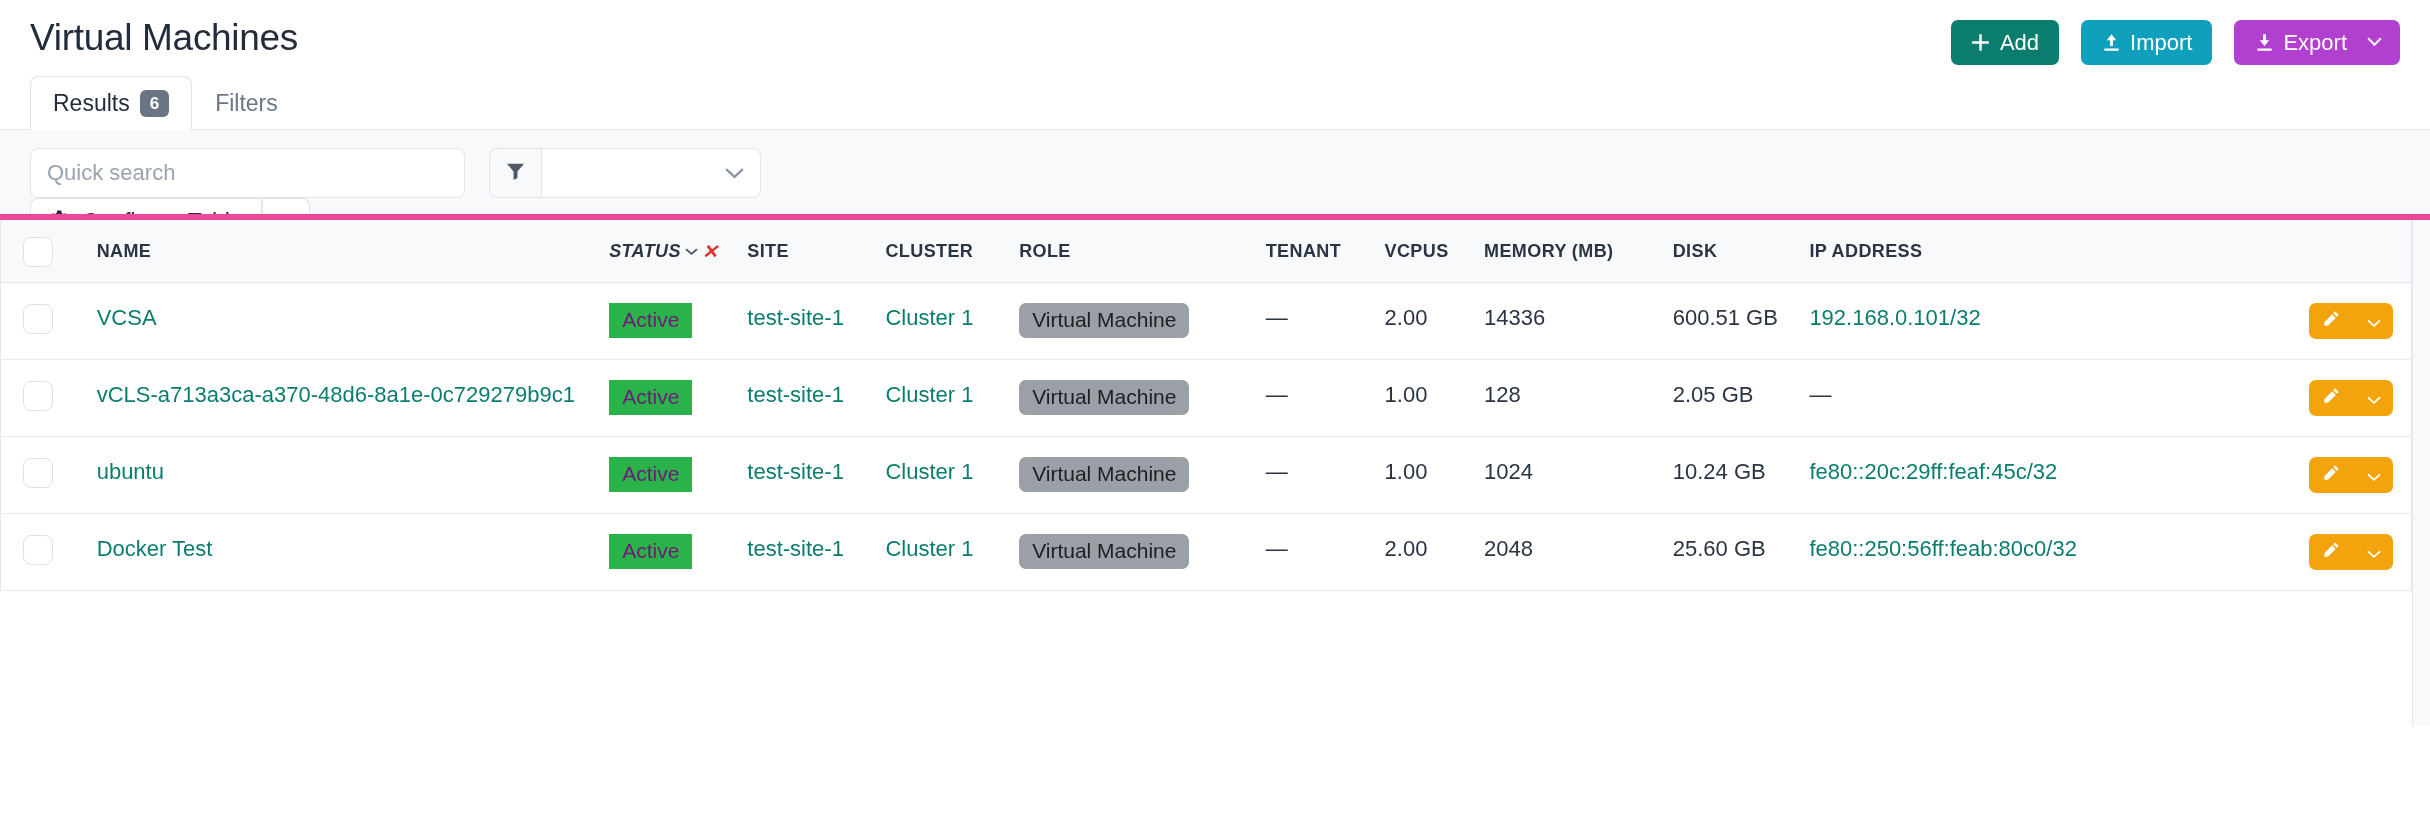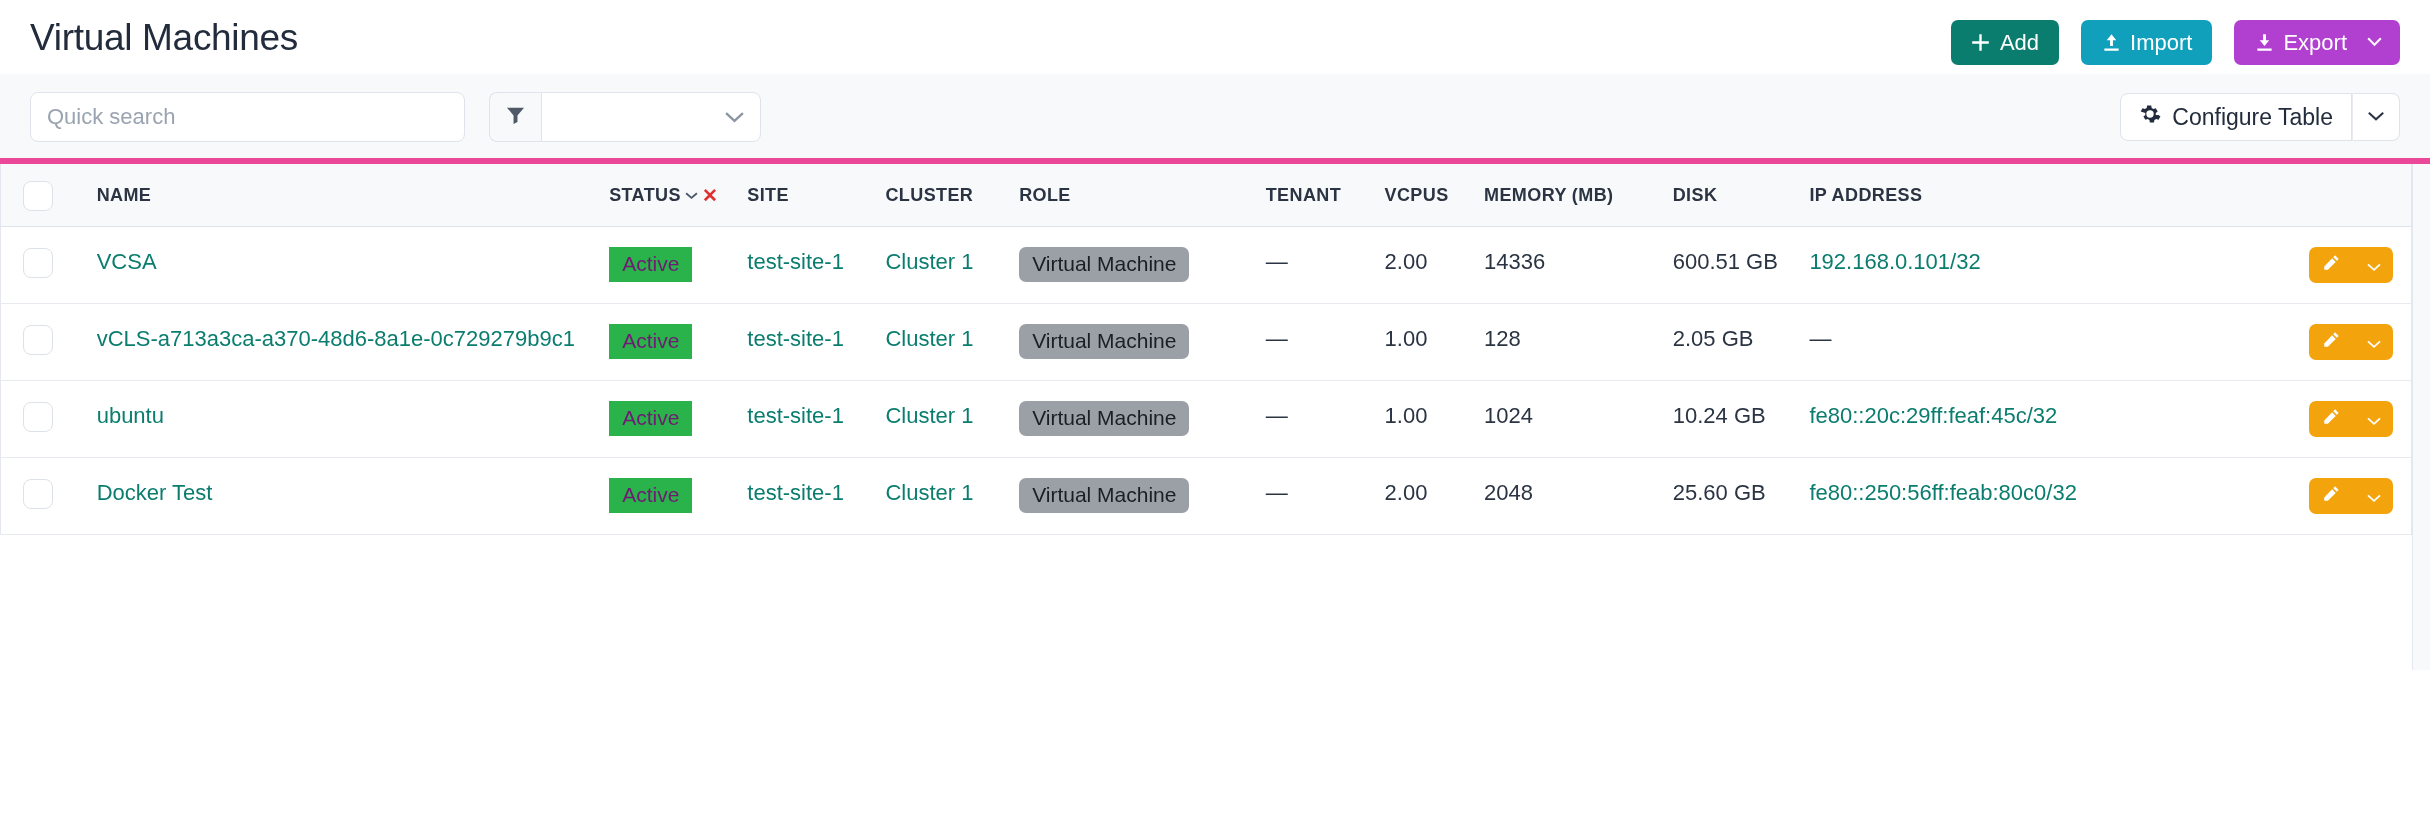--- a/index.html
+++ b/index.html
@@ -67,24 +67,25 @@
     border-bottom-color: #ffffff;
   }
   .tab-badge {
     background: #6b7485; color: #fff;
     border-radius: 6px; font-size: 17px; font-weight: 600;
     padding: 3px 10px; line-height: 1.25;
   }
 
   
   .toolbar {
-    display: flex; align-items: center; justify-content: space-between;
+    display: flex; align-items: flex-start; justify-content: space-between;
     background: #f8f9fb;
     padding: 18px 30px 16px 30px;
     height: 84px;
+    flex-direction: column;
   }
   .toolbar-left { display: flex; align-items: center; gap: 24px; }
   .quick-search {
     width: 435px; height: 50px;
     border: 1px solid #dfe3ea; border-radius: 8px;
     background: #fff; padding: 0 16px;
     font-size: 22px; color: #2b3443;
     font-family: "Liberation Sans", sans-serif;
     outline: none;
   }
@@ -189,21 +190,21 @@
   }
   .badge-role {
     display: inline-block;
     background: #9aa0a6; color: #1b1f23;
     font-size: 21px; border-radius: 7px;
     padding: 5px 13px 6px 13px; line-height: 1.15;
     white-space: nowrap;
   }
   .dash { color: #2b3443; }
 
-  .th-status-inner { display: inline-flex; align-items: center; gap: 3px; }
+  .th-status-inner { display: inline-flex; align-items: center; gap: 3px; font-style: italic; }
   .sort-caret { color: #4a5costume; }
   .sort-caret svg { display:block; }
   .clear-sort { color: #e03131; font-size: 19px; font-weight: 700; cursor: pointer; line-height: 1; }
 
   .actions-cell { text-align: right; padding-right: 18px !important; }
   .act-group { display: inline-flex; align-items: stretch; }
   .act-edit {
     background: #f3a40c; border: none;
     border-radius: 7px 0 0 7px;
     width: 44px; height: 36px;
@@ -262,20 +263,29 @@
         <span class="caret">
           <svg width="17" height="11" viewBox="0 0 16 10" fill="none" stroke="#fff" stroke-width="2">
               <path d="M2 2l6 6 6-6"></path>
             </svg>
         </span>
       </button>
 
     </div>
   </div>
 
+  <div class="tab-bar">
+    <div class="tab active">
+      <span>Results</span>
+      <span class="tab-badge">6</span>
+    </div>
+    <div class="tab">
+      <span>Filters</span>
+    </div>
+  </div>
 
   <div class="toolbar">
 
     <div class="toolbar-left">
       <input class="quick-search" type="text" placeholder="Quick search" style="">
 
       <div class="filter-group">
         <div class="filter-btn">
           <span>
             <svg width="21" height="21" viewBox="0 0 16 16" fill="#4f5967">

